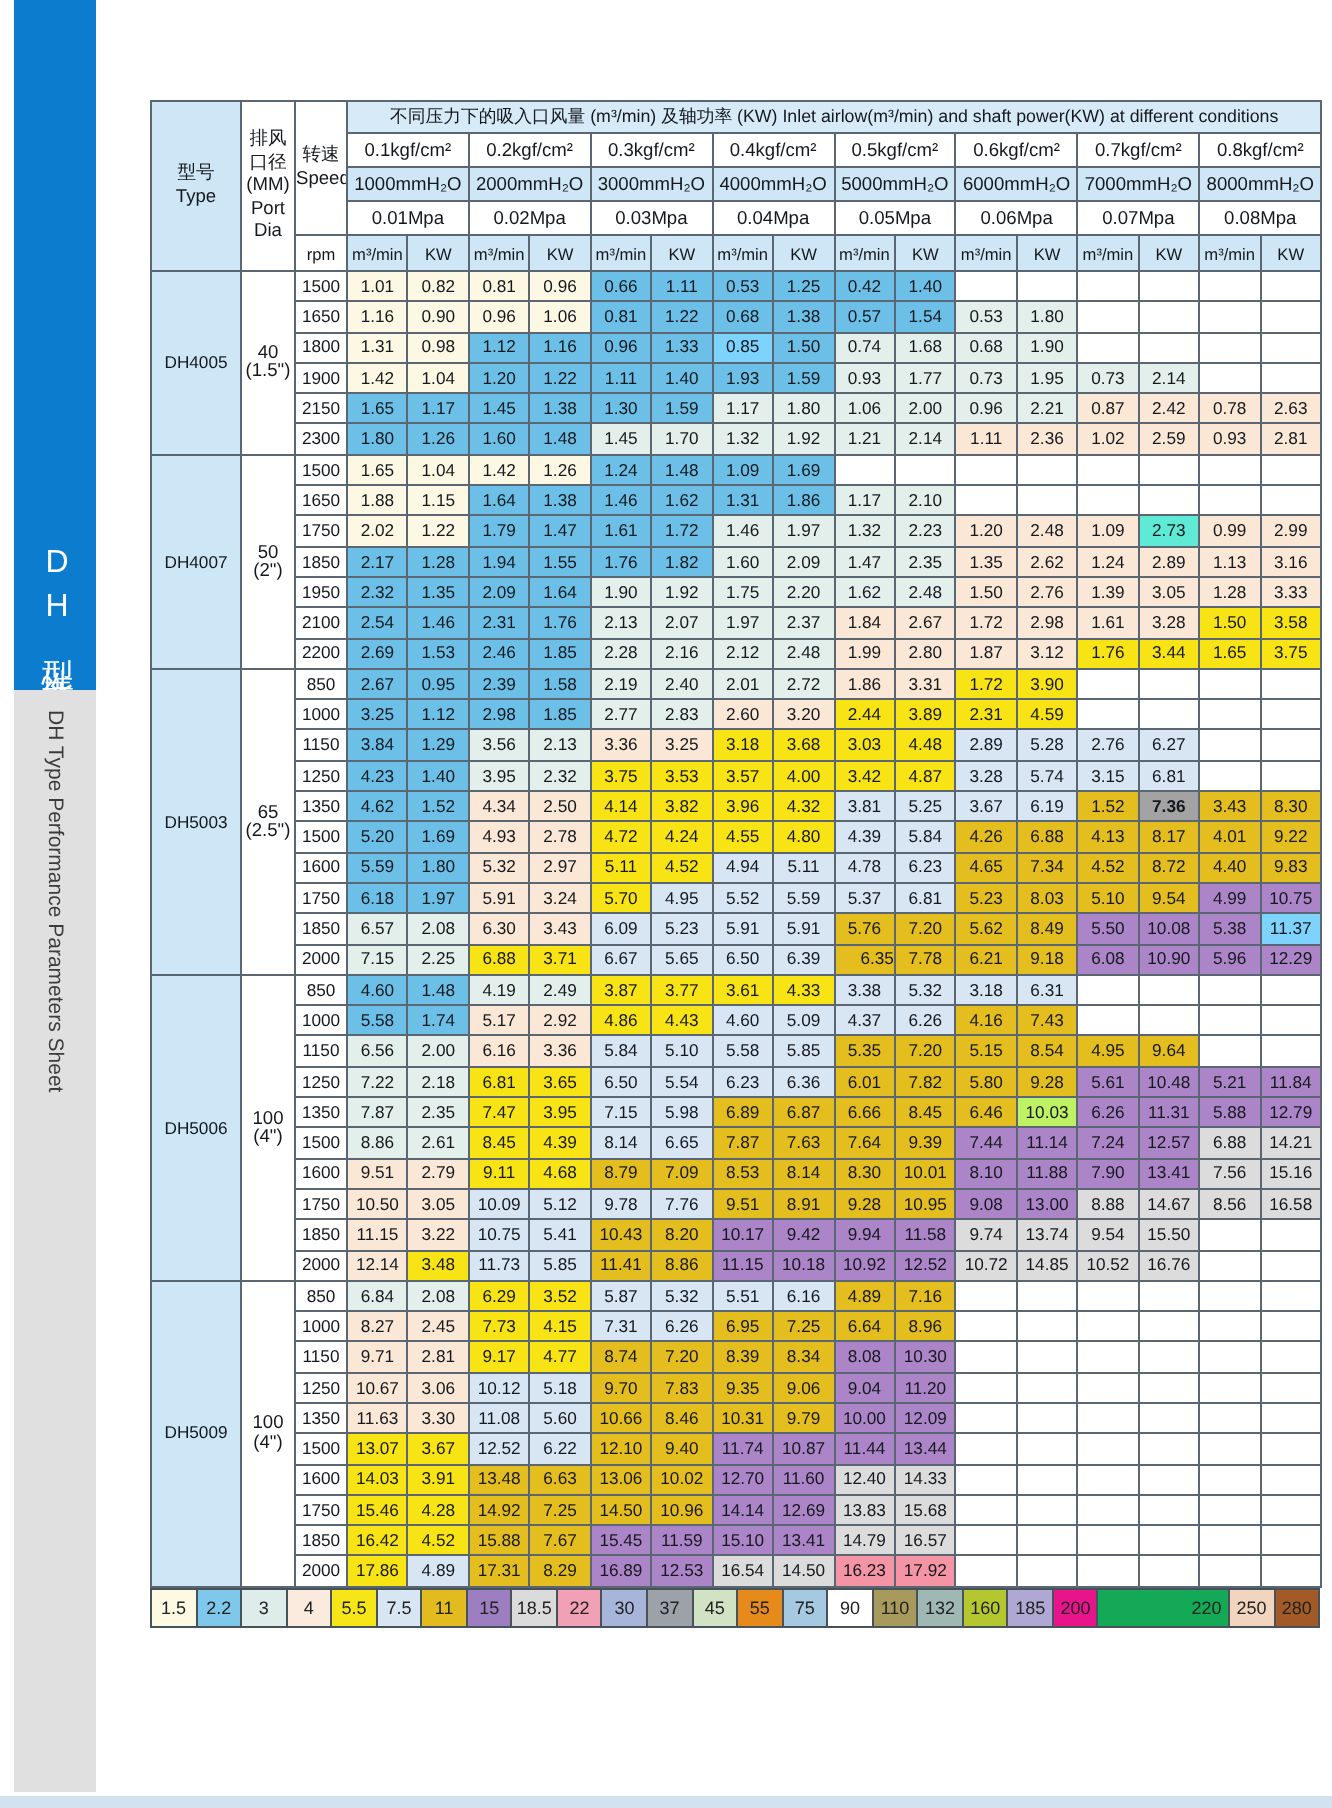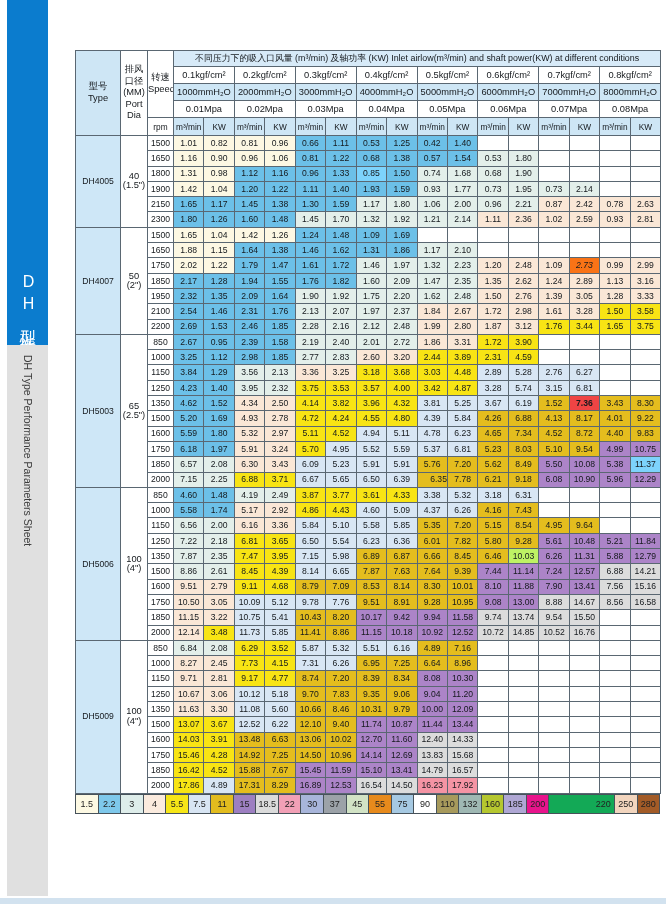--- a/index.html
+++ b/index.html
@@ -293,21 +293,21 @@
           <td class="" style="background: rgb(108, 192, 232);">1.47</td>
           <td class="" style="background: rgb(108, 192, 232);">1.61</td>
           <td class="" style="background: rgb(108, 192, 232);">1.72</td>
           <td class="" style="background: rgb(227, 239, 234);">1.46</td>
           <td class="" style="background: rgb(227, 239, 234);">1.97</td>
           <td class="" style="background: rgb(227, 239, 234);">1.32</td>
           <td class="" style="background: rgb(227, 239, 234);">2.23</td>
           <td class="" style="background: rgb(250, 231, 214);">1.20</td>
           <td class="" style="background: rgb(250, 231, 214);">2.48</td>
           <td class="" style="background: rgb(250, 231, 214);">1.09</td>
-          <td class="" style="background: #f97316; font-style: italic;">2.73</td>
+          <td class="" style="background: #5eead4;">2.73</td>
           <td class="" style="background: rgb(250, 231, 214);">0.99</td>
           <td class="" style="background: rgb(250, 231, 214);">2.99</td>
         </tr>
         <tr>
           <td class="">1850</td>
           <td class="" style="background: rgb(108, 192, 232);">2.17</td>
           <td class="" style="background: rgb(108, 192, 232);">1.28</td>
           <td class="" style="background: rgb(108, 192, 232);">1.94</td>
           <td class="" style="background: rgb(108, 192, 232);">1.55</td>
           <td class="" style="background: rgb(108, 192, 232);">1.76</td>
@@ -467,21 +467,21 @@
           <td class="" style="background: rgb(250, 231, 214);">2.50</td>
           <td class="" style="background: rgb(248, 228, 20);">4.14</td>
           <td class="" style="background: rgb(248, 228, 20);">3.82</td>
           <td class="" style="background: rgb(248, 228, 20);">3.96</td>
           <td class="" style="background: rgb(248, 228, 20);">4.32</td>
           <td class="" style="background: rgb(216, 230, 244);">3.81</td>
           <td class="" style="background: rgb(216, 230, 244);">5.25</td>
           <td class="" style="background: rgb(216, 230, 244);">3.67</td>
           <td class="" style="background: rgb(216, 230, 244);">6.19</td>
           <td class="" style="background: rgb(228, 189, 30);">1.52</td>
-          <td class="" style="background: #ef4444; font-weight: bold;">7.36</td>
+          <td class="" style="background: #a3a3a3; font-weight: bold;">7.36</td>
           <td class="" style="background: rgb(228, 189, 30);">3.43</td>
           <td class="" style="background: rgb(228, 189, 30);">8.30</td>
         </tr>
         <tr>
           <td class="">1500</td>
           <td class="" style="background: rgb(108, 192, 232);">5.20</td>
           <td class="" style="background: rgb(108, 192, 232);">1.69</td>
           <td class="" style="background: rgb(250, 231, 214);">4.93</td>
           <td class="" style="background: rgb(250, 231, 214);">2.78</td>
           <td class="" style="background: rgb(248, 228, 20);">4.72</td>

